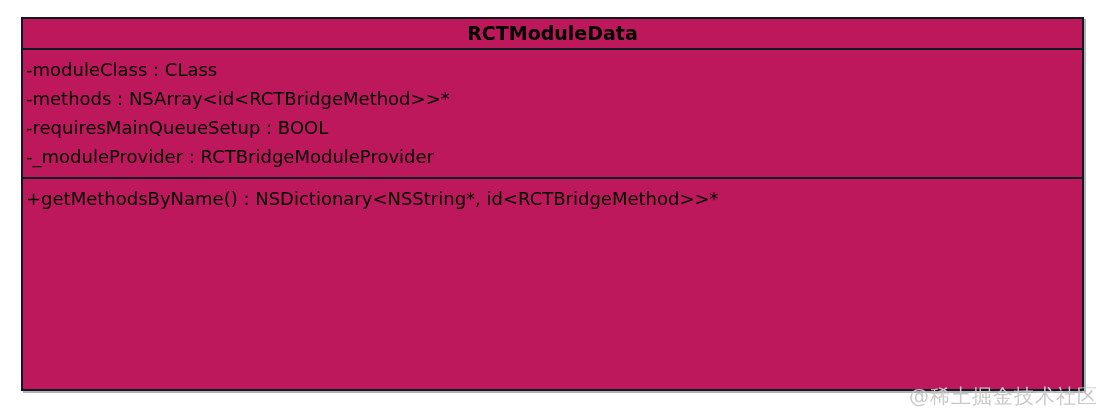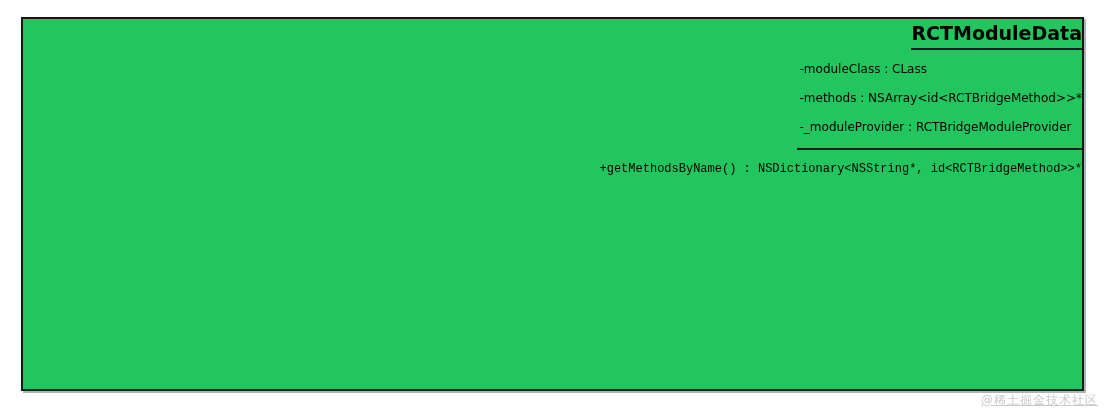--- a/index.html
+++ b/index.html
@@ -24,26 +24,25 @@
   }
 
   
   .uml-class {
     position: absolute;
     left: 21px;
     top: 17px;
     width: 1063px;
     height: 374px;
     box-sizing: border-box;
-    background: #22c55e;
+    background: #be185d;
     border: 2px solid #101820;
     box-shadow: 2px 2px 0 rgba(0,0,0,0.30);
     display: flex;
     flex-direction: column;
-    align-items: flex-end;
   }
 
   
   .uml-name-compartment {
     box-sizing: border-box;
     height: 31px;
     border-bottom: 2px solid #101820;
     display: flex;
     align-items: center;
     justify-content: center;
@@ -62,63 +61,62 @@
   .uml-attributes-compartment {
     box-sizing: border-box;
     border-bottom: 2px solid #101820;
     padding: 5px 0 6px 0;
     flex: 0 0 auto;
   }
 
   
   .uml-operations-compartment {
     box-sizing: border-box;
-    padding: 5px 0 0 8px;
+    padding: 5px 0 0 0;
     flex: 1 1 auto;
-    font-family: Liberation Mono, monospace;
   }
 
   .uml-feature {
-    font-size: 12px;
+    font-size: 18px;
     color: #000000;
     line-height: 29px;
     height: 29px;
     padding-left: 3px;
     white-space: nowrap;
     overflow: visible;
   }
 
   
   .watermark {
     position: absolute;
     right: 10px;
     bottom: 4px;
-    font-size: 12px;
+    font-size: 20px;
     color: #c9c9c9;
     letter-spacing: 1px;
     line-height: 1;
     user-select: none;
     white-space: nowrap;
-    text-decoration: underline;
   }
 </style>
 </head>
 <body>
 
 <div id="diagram-canvas">
 
   <div class="uml-class">
 
     <div class="uml-name-compartment">
       <div class="uml-class-name">RCTModuleData</div>
     </div>
 
     <div class="uml-attributes-compartment">
       <div class="uml-feature">-moduleClass : CLass</div>
       <div class="uml-feature">-methods : NSArray&lt;id&lt;RCTBridgeMethod&gt;&gt;*</div>
+      <div class="uml-feature">-requiresMainQueueSetup : BOOL</div>
       <div class="uml-feature">-_moduleProvider : RCTBridgeModuleProvider</div>
     </div>
 
     <div class="uml-operations-compartment">
       <div class="uml-feature">+getMethodsByName() : NSDictionary&lt;NSString*, id&lt;RCTBridgeMethod&gt;&gt;*</div>
     </div>
 
   </div>
 
   <div class="watermark">@稀土掘金技术社区</div>

